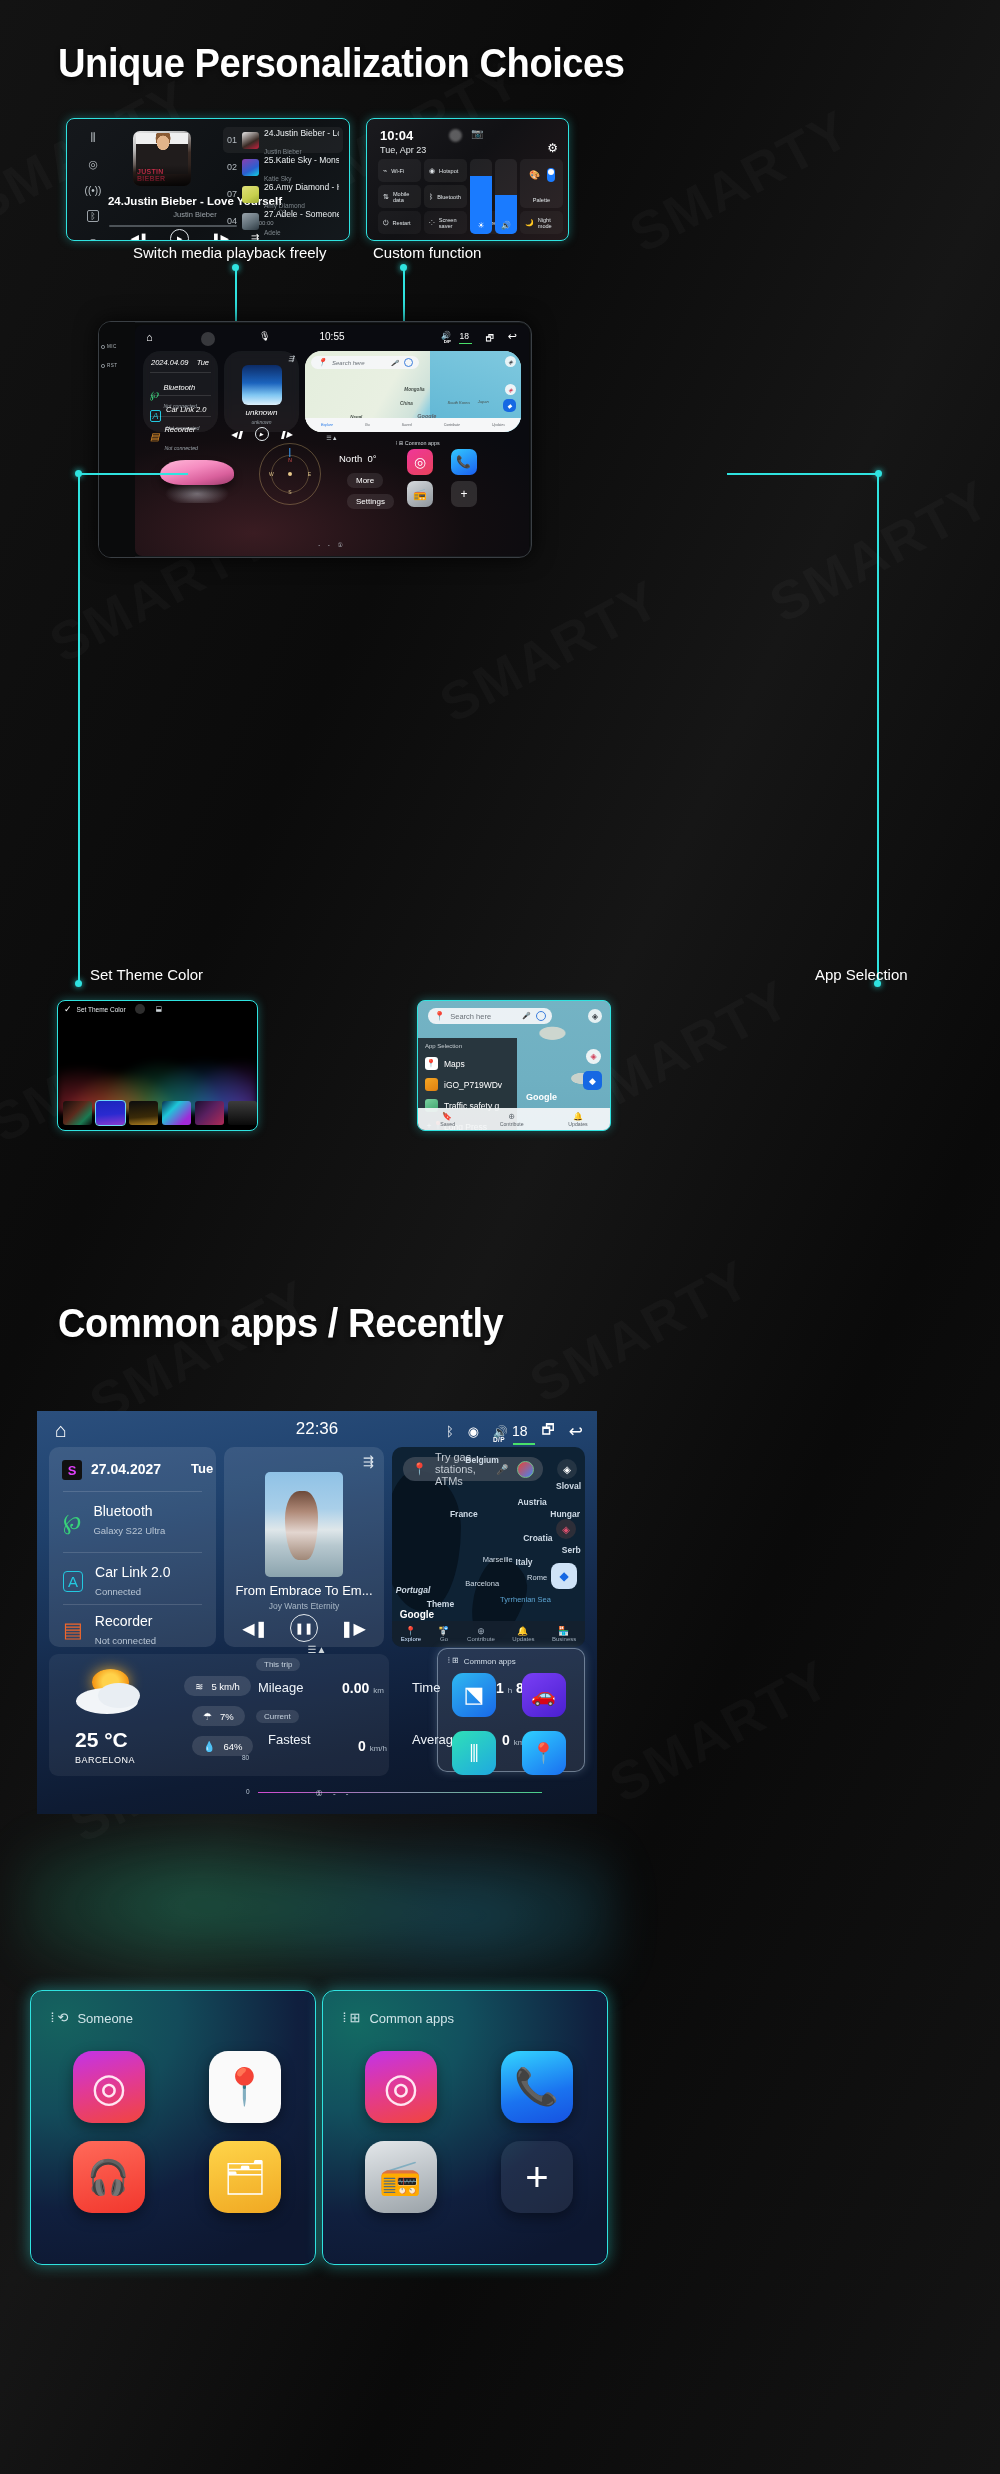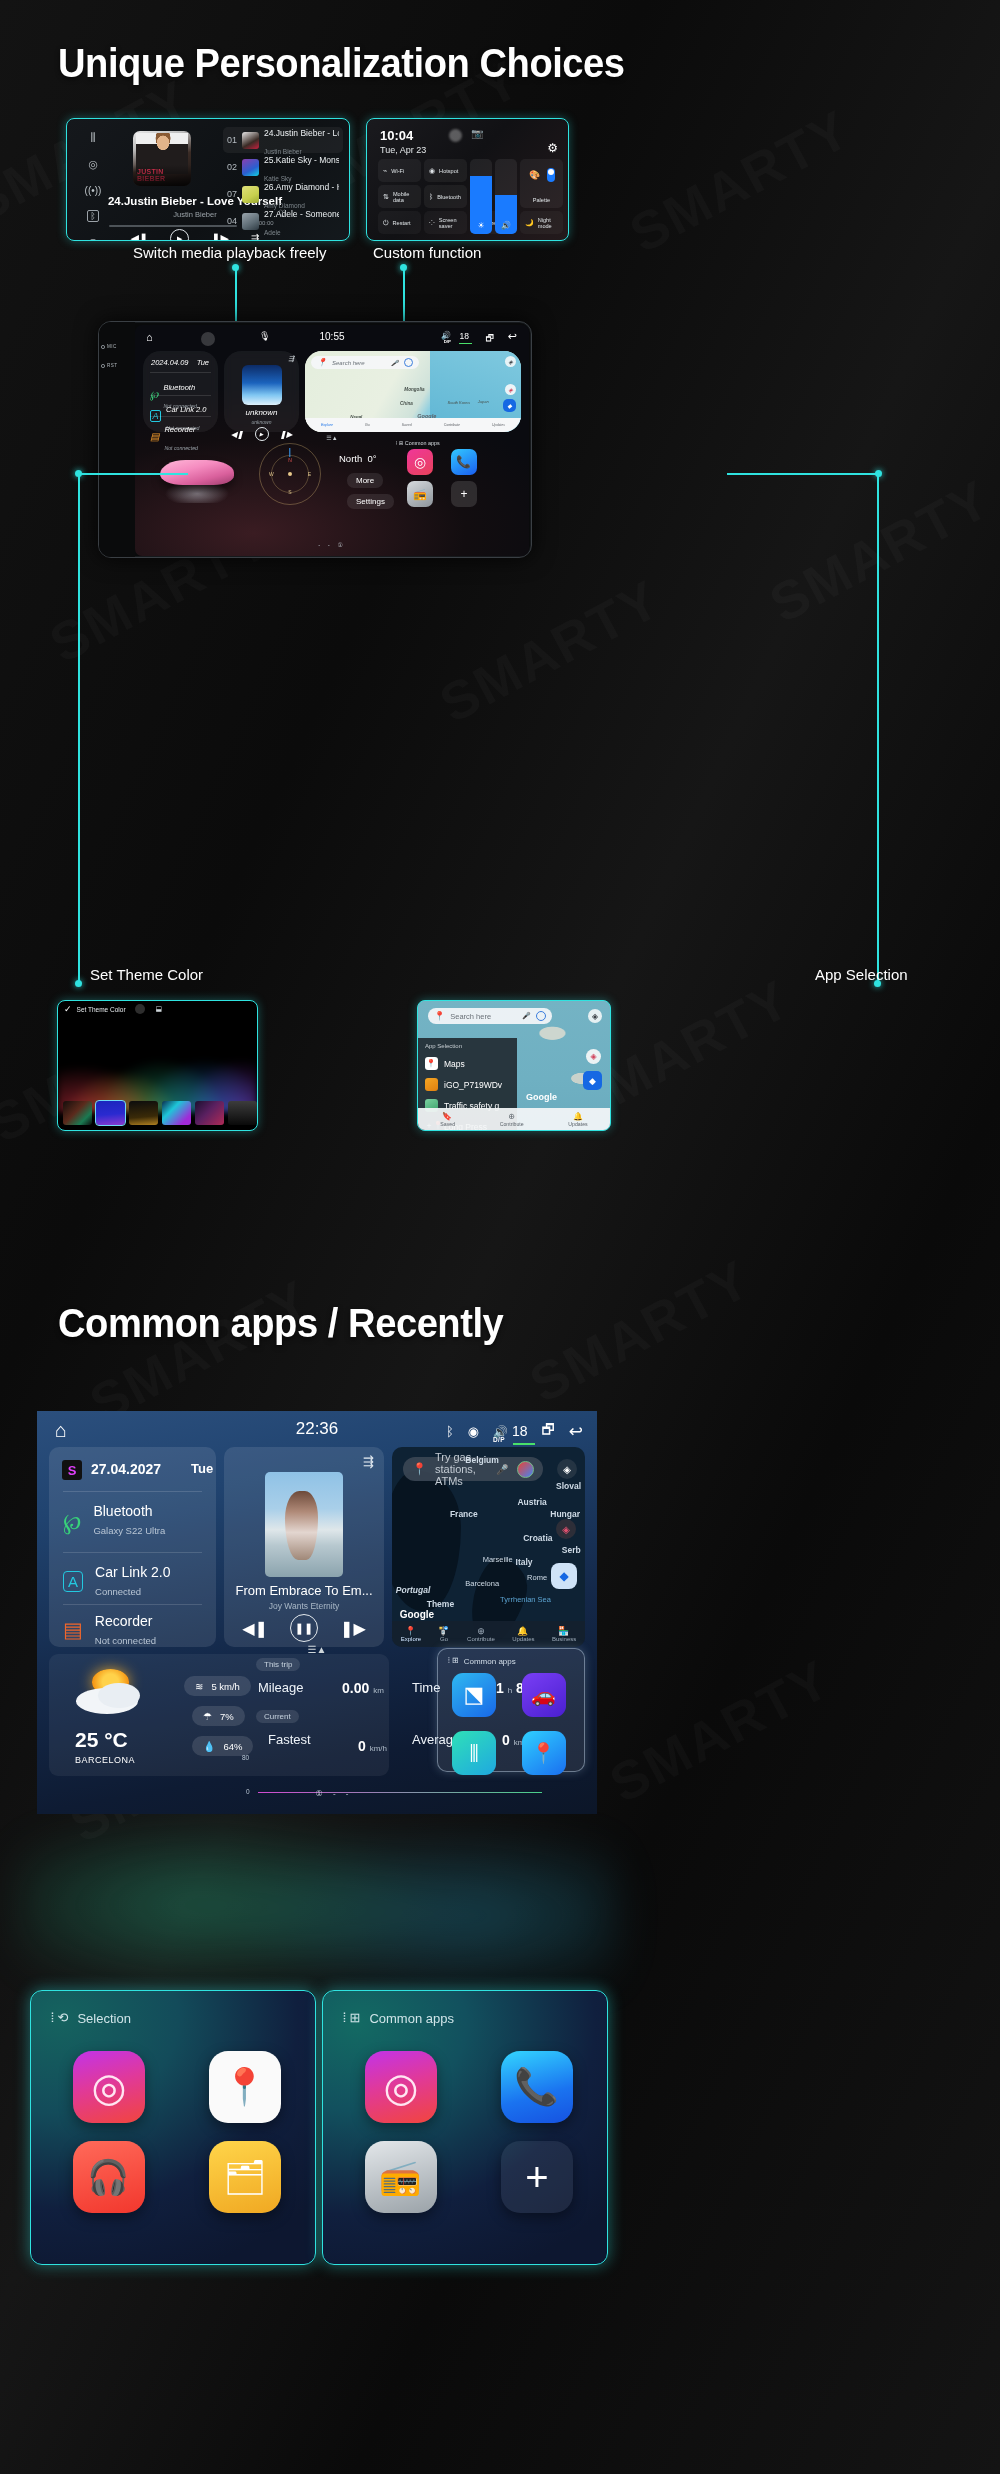--- a/index.html
+++ b/index.html
@@ -795,21 +795,21 @@
         <span class="bs-app" style="background:linear-gradient(145deg,#2fe0b8,#1fa8e0);font-size:20px;">⫼</span>
         <span class="bs-app" style="background:linear-gradient(145deg,#2fd0ff,#1a6ff0);font-size:20px;">📍</span>
       </span>
     </div>
   </div>
 </div>
 
 <div class="bp" id="recently-panel">
   <div class="bp-title">
     <span>⦙ ⟲</span>
-    <span>Selection</span>
+    <span>Someone</span>
   </div>
   <div class="bp-grid">
     <span class="bp-app" style="background:linear-gradient(165deg,#c233e8 0%,#e0399a 45%,#f2453d 100%);font-size:40px;color:#ffe6f2;">◎</span>
     <span class="bp-app" style="background:#fafafa;font-size:36px;">📍</span>
     <span class="bp-app" style="background:linear-gradient(165deg,#ff6a5a,#f2372d);font-size:34px;color:#fff;">🎧</span>
     <span class="bp-app" style="background:linear-gradient(165deg,#ffd54a,#f0a822);font-size:34px;color:#fff;">🗂</span>
   </div>
 </div>
 
 <div class="bp" id="commonapps-panel">

